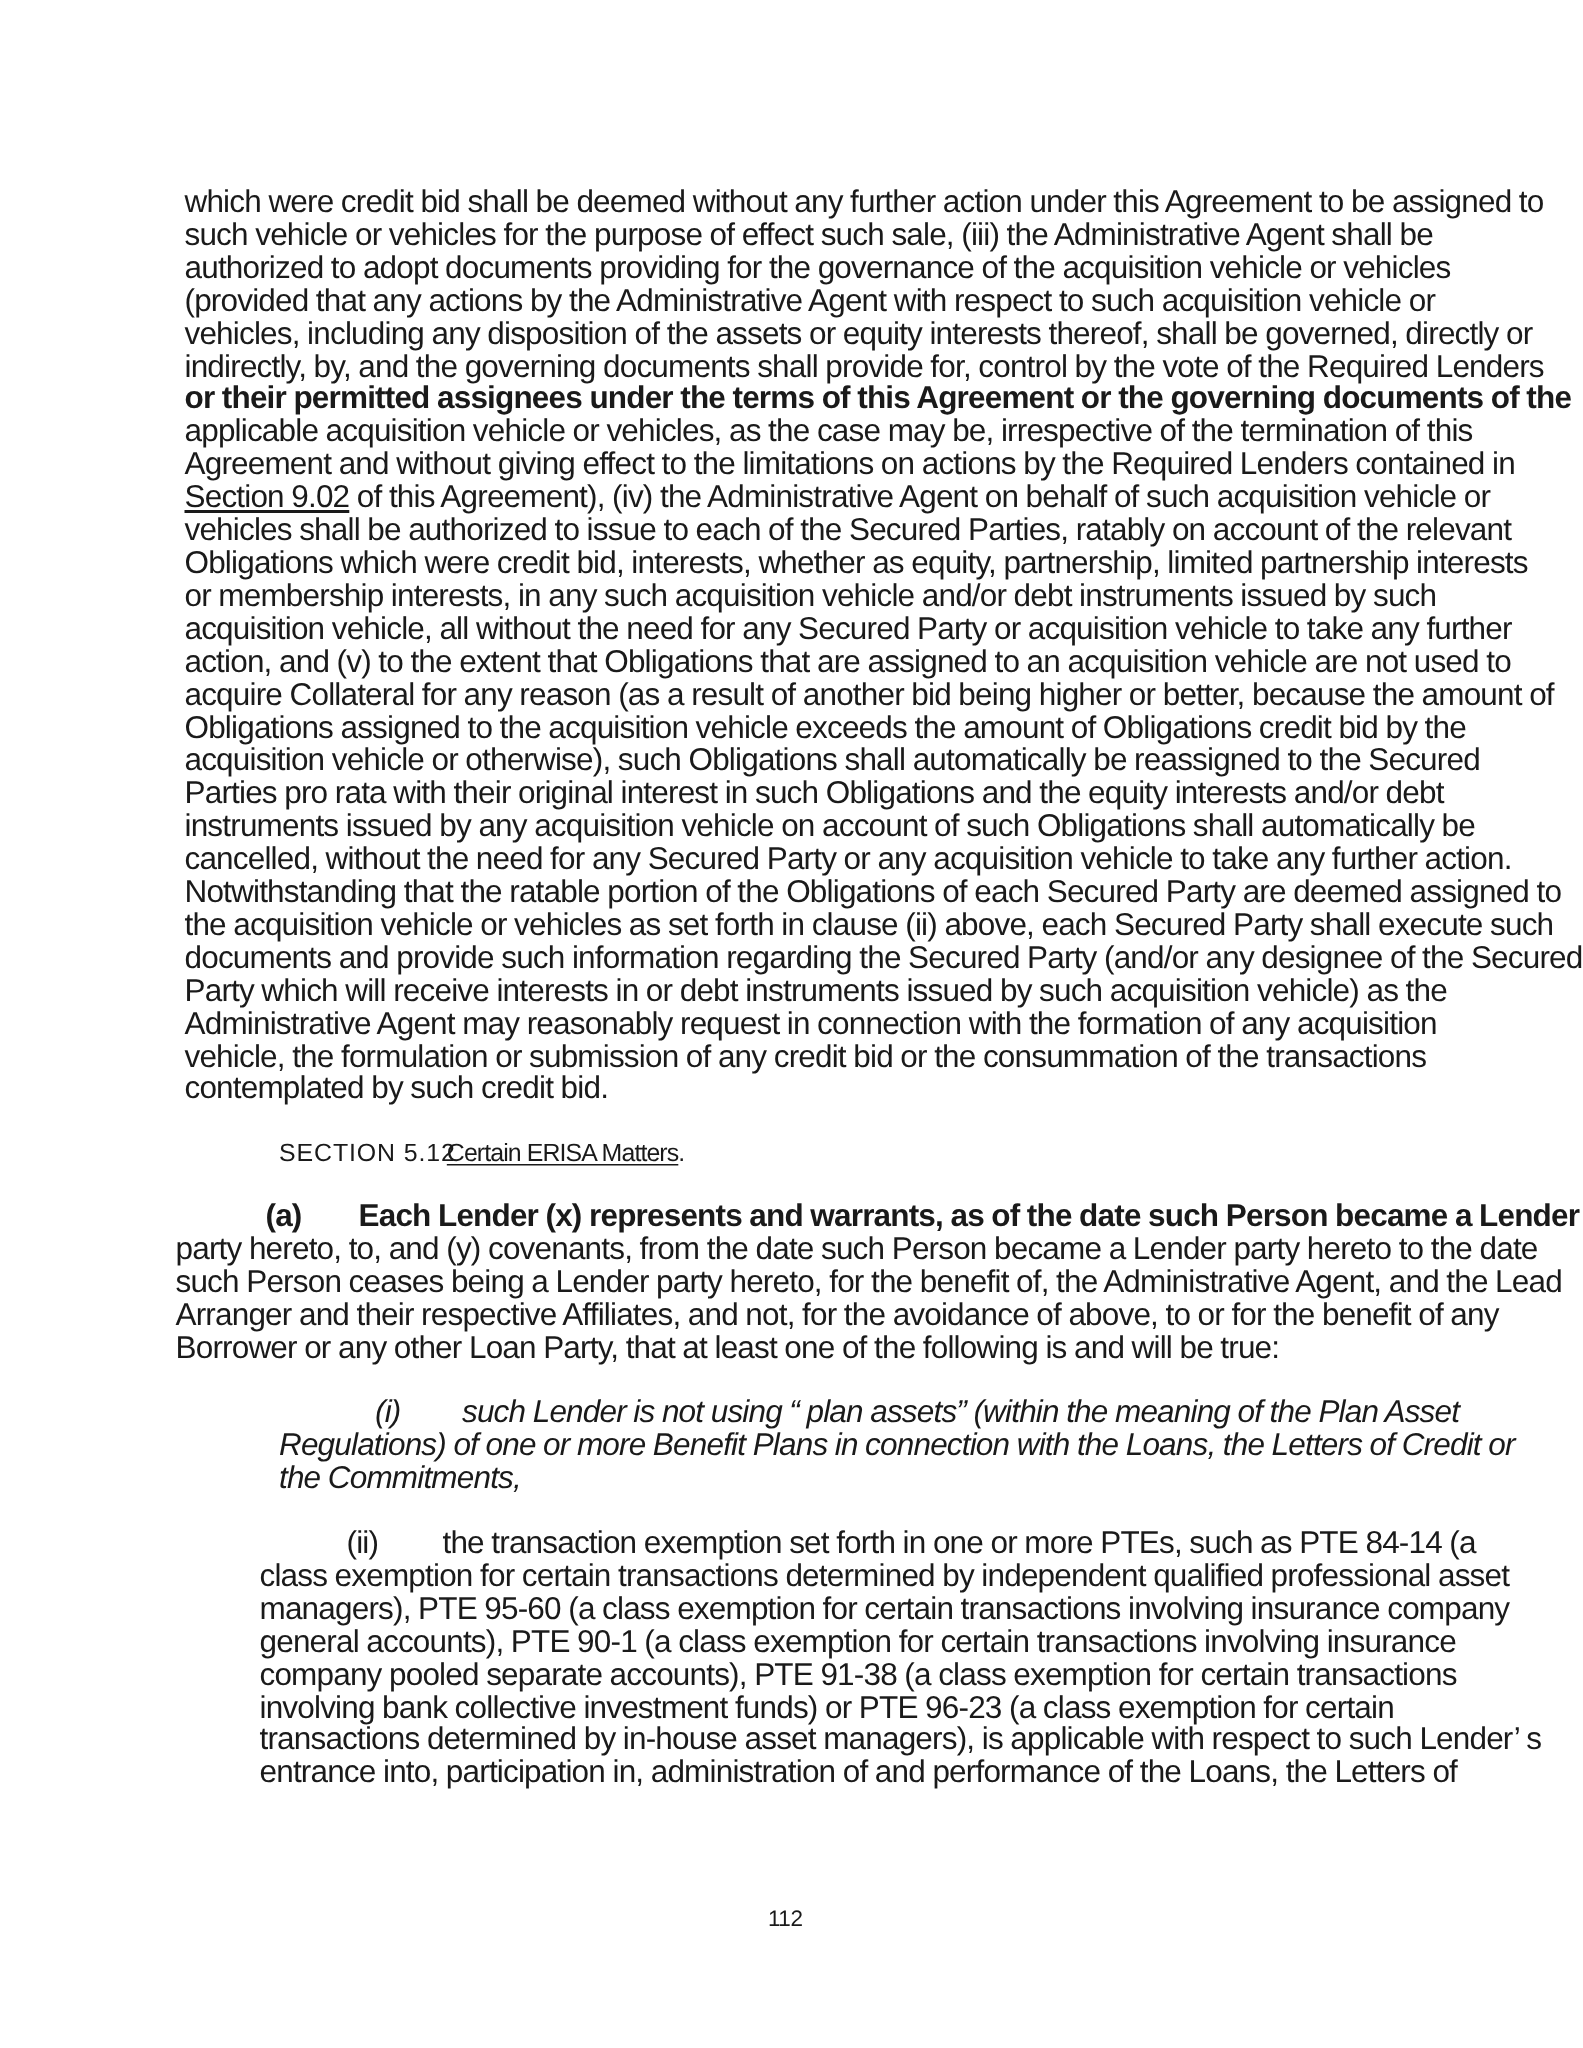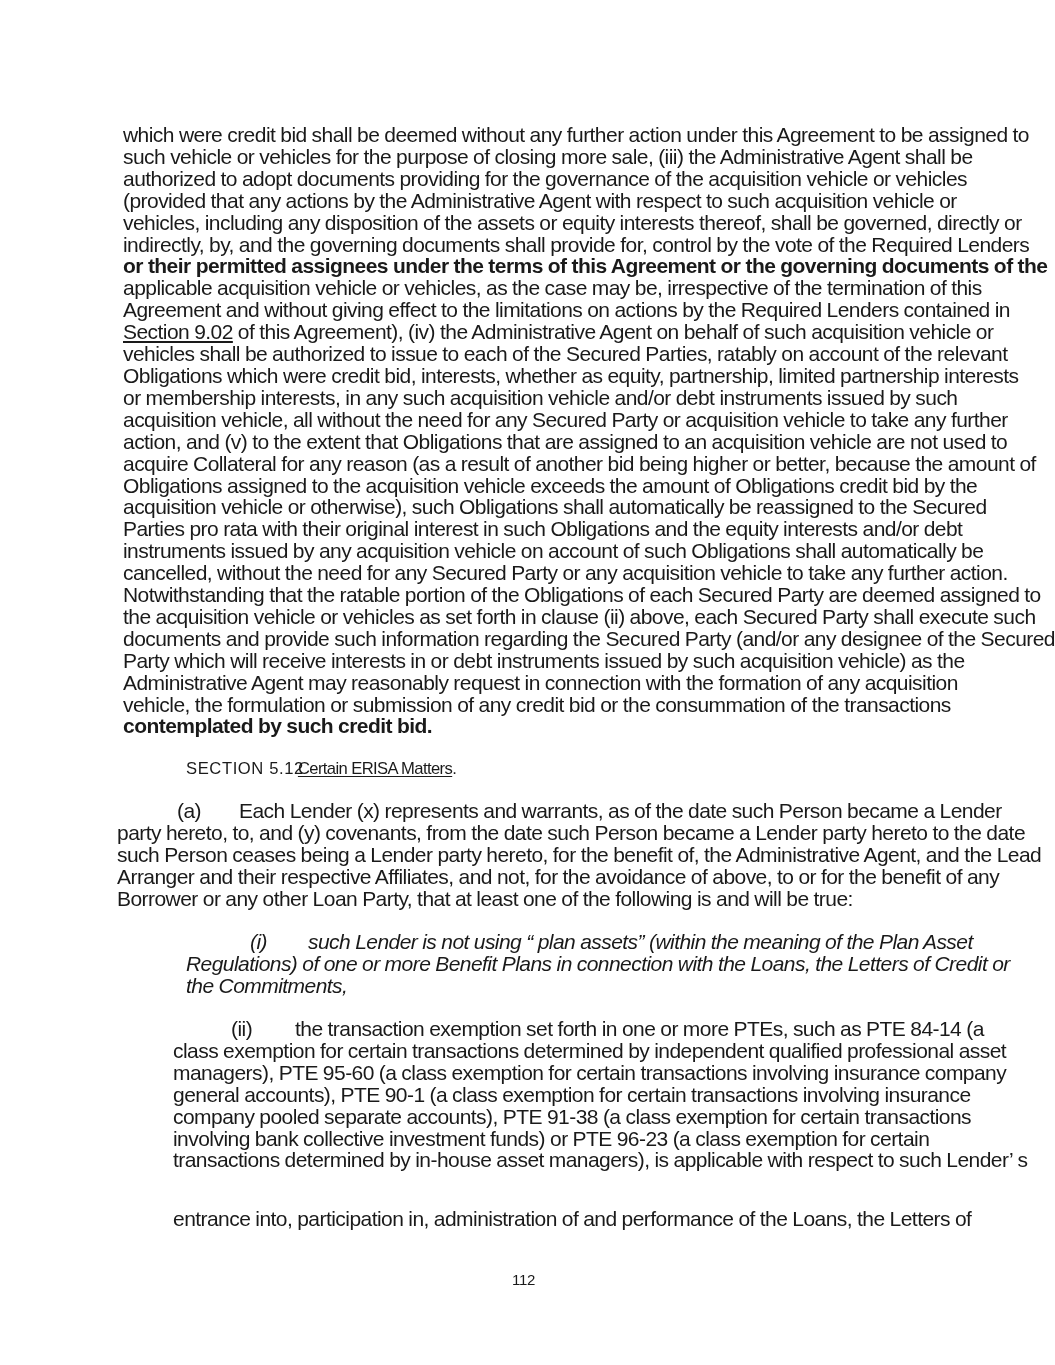--- a/index.html
+++ b/index.html
@@ -69,21 +69,21 @@
       letter-spacing: -0.3px;
     }
   </style>
 </head>
 <body>
 
 <div class="page">
 
   <div class="para" id="p-continued">
     <span class="line" style="display: block;">which were credit bid shall be deemed without any further action under this Agreement to be assigned to</span>
-    <span class="line" style="display: block;">such vehicle or vehicles for the purpose of closing more sale, (iii) the Administrative Agent shall be</span>
+    <span class="line" style="display: block;">such vehicle or vehicles for the purpose of effect such sale, (iii) the Administrative Agent shall be</span>
     <span class="line" style="display: block;">authorized to adopt documents providing for the governance of the acquisition vehicle or vehicles</span>
     <span class="line" style="display: block;">(provided that any actions by the Administrative Agent with respect to such acquisition vehicle or</span>
     <span class="line" style="display: block;">vehicles, including any disposition of the assets or equity interests thereof, shall be governed, directly or</span>
     <span class="line" style="display: block;">indirectly, by, and the governing documents shall provide for, control by the vote of the Required Lenders</span>
     <span class="line" style="display: block; font-weight: bold;">or their permitted assignees under the terms of this Agreement or the governing documents of the</span>
     <span class="line" style="display: block;">applicable acquisition vehicle or vehicles, as the case may be, irrespective of the termination of this</span>
     <span class="line" style="display: block;">Agreement and without giving effect to the limitations on actions by the Required Lenders contained in</span>
     <span class="line" style="display: block;"><span class="u">Section 9.02</span> <span>of this Agreement), (iv) the Administrative Agent on behalf of such acquisition vehicle or</span></span>
     <span class="line" style="display: block;">vehicles shall be authorized to issue to each of the Secured Parties, ratably on account of the relevant</span>
     <span class="line" style="display: block;">Obligations which were credit bid, interests, whether as equity, partnership, limited partnership interests</span>
@@ -95,47 +95,47 @@
     <span class="line" style="display: block;">acquisition vehicle or otherwise), such Obligations shall automatically be reassigned to the Secured</span>
     <span class="line" style="display: block;">Parties pro rata with their original interest in such Obligations and the equity interests and/or debt</span>
     <span class="line" style="display: block;">instruments issued by any acquisition vehicle on account of such Obligations shall automatically be</span>
     <span class="line" style="display: block;">cancelled, without the need for any Secured Party or any acquisition vehicle to take any further action.</span>
     <span class="line" style="display: block;">Notwithstanding that the ratable portion of the Obligations of each Secured Party are deemed assigned to</span>
     <span class="line" style="display: block;">the acquisition vehicle or vehicles as set forth in clause (ii) above, each Secured Party shall execute such</span>
     <span class="line" style="display: block;">documents and provide such information regarding the Secured Party (and/or any designee of the Secured</span>
     <span class="line" style="display: block;">Party which will receive interests in or debt instruments issued by such acquisition vehicle) as the</span>
     <span class="line" style="display: block;">Administrative Agent may reasonably request in connection with the formation of any acquisition</span>
     <span class="line" style="display: block;">vehicle, the formulation or submission of any credit bid or the consummation of the transactions</span>
-    <span class="line last" style="display: block; font-weight: bold;">contemplated by such credit bid.</span>
+    <span class="line last" style="display: block;">contemplated by such credit bid.</span>
   </div>
 
   <div id="section-heading">
     <span class="sec-num">SECTION 5.12</span><span class="sec-title u">Certain ERISA Matters</span><span>.</span>
   </div>
 
   <div class="para" id="p-a">
-    <span class="line" style="display: block;"><span class="indent-a">(a)</span><span>Each Lender (x) represents and warrants, as of the date such Person became a Lender</span></span>
+    <span class="line" style="display: block; font-weight: bold;"><span class="indent-a">(a)</span><span>Each Lender (x) represents and warrants, as of the date such Person became a Lender</span></span>
     <span class="line" style="display: block;">party hereto, to, and (y) covenants, from the date such Person became a Lender party hereto to the date</span>
     <span class="line" style="display: block;">such Person ceases being a Lender party hereto, for the benefit of, the Administrative Agent, and the Lead</span>
     <span class="line" style="display: block;">Arranger and their respective Affiliates, and not, for the avoidance of above, to or for the benefit of any</span>
     <span class="line last" style="display: block;">Borrower or any other Loan Party, that at least one of the following is and will be true:</span>
   </div>
 
   <div class="para" id="p-i">
     <span class="line" style="display: block;"><span class="indent-sub">(i)</span><span>such Lender is not using “ plan assets” (within the meaning of the Plan Asset</span></span>
     <span class="line" style="display: block;">Regulations) of one or more Benefit Plans in connection with the Loans, the Letters of Credit or</span>
     <span class="line last" style="display: block;">the Commitments,</span>
   </div>
 
   <div class="para" id="p-ii">
     <span class="line" style="display: block;"><span class="indent-sub2">(ii)</span><span>the transaction exemption set forth in one or more PTEs, such as PTE 84-14 (a</span></span>
     <span class="line" style="display: block;">class exemption for certain transactions determined by independent qualified professional asset</span>
     <span class="line" style="display: block;">managers), PTE 95-60 (a class exemption for certain transactions involving insurance company</span>
     <span class="line" style="display: block;">general accounts), PTE 90-1 (a class exemption for certain transactions involving insurance</span>
     <span class="line" style="display: block;">company pooled separate accounts), PTE 91-38 (a class exemption for certain transactions</span>
     <span class="line" style="display: block;">involving bank collective investment funds) or PTE 96-23 (a class exemption for certain</span>
     <span class="line" style="display: block;">transactions determined by in-house asset managers), is applicable with respect to such Lender’ s</span>
-    <span class="line" style="display: block; margin-top: 37px;">entrance into, participation in, administration of and performance of the Loans, the Letters of</span>
+    <span class="line" style="display: block;">entrance into, participation in, administration of and performance of the Loans, the Letters of</span>
   </div>
 
   <div id="page-number">112</div>
 
 </div>
 
 </body></html>

